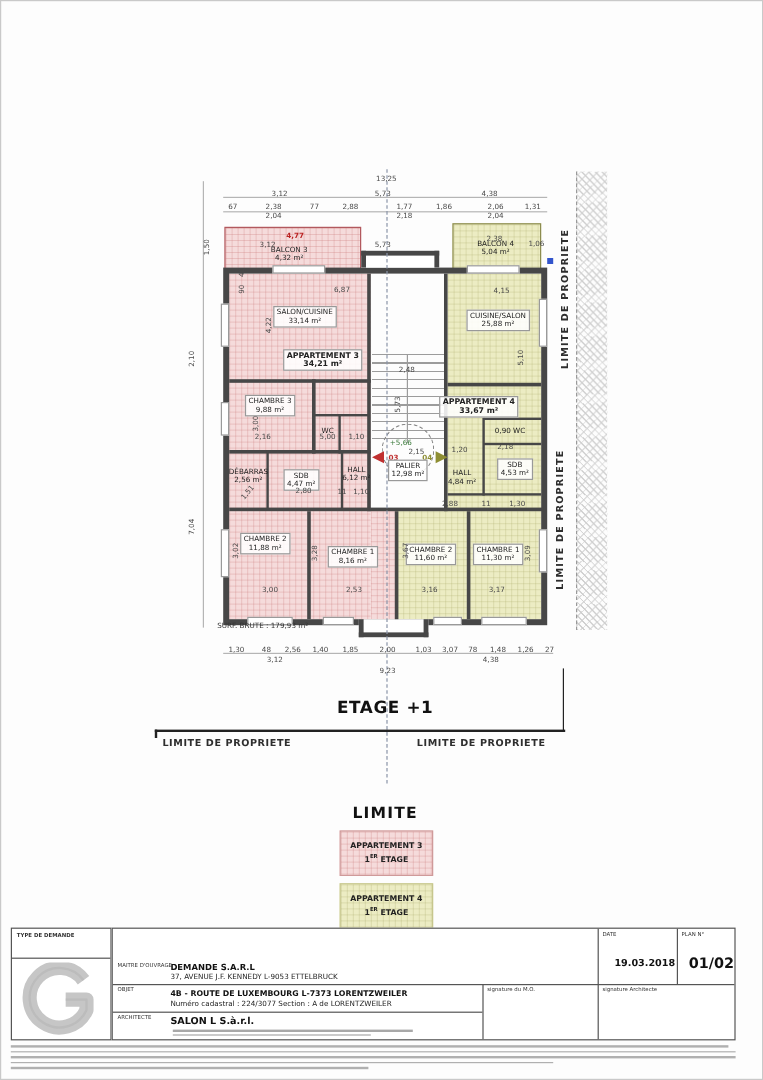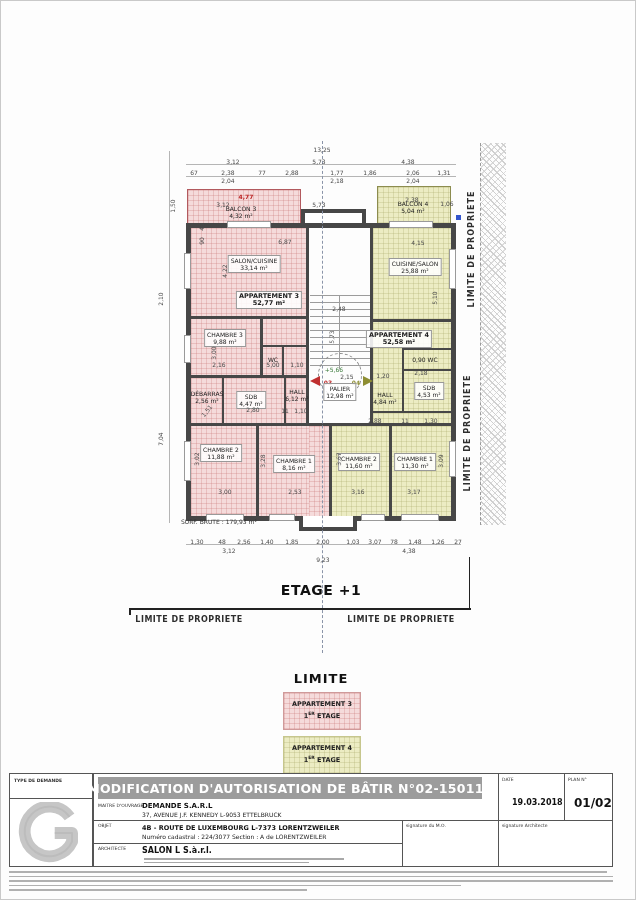--- a/index.html
+++ b/index.html
@@ -128,21 +128,21 @@
       <div class="room-label" style="left: 412px; top: 206px;">
         <div>BALCON 4</div>
         <div>5,04 m²</div>
       </div>
       <div class="room-label boxed" style="left: 253px; top: 263px;">
         <div>SALON/CUISINE</div>
         <div>33,14 m²</div>
       </div>
       <div class="room-label boxed bold" style="left: 268px; top: 299px;">
         <div>APPARTEMENT 3</div>
-        <div>52,77 m²</div>
+        <div>34,21 m²</div>
       </div>
       <div class="room-label boxed" style="left: 224px; top: 337px;">
         <div>CHAMBRE 3</div>
         <div>9,88 m²</div>
       </div>
       <div class="room-label" style="left: 272px; top: 358px;">
         <div>WC</div>
       </div>
       <div class="room-label" style="left: 206px; top: 396px;">
         <div>DÉBARRAS</div>
@@ -163,21 +163,21 @@
       <div class="room-label boxed" style="left: 293px; top: 463px;">
         <div>CHAMBRE 1</div>
         <div>8,16 m²</div>
       </div>
       <div class="room-label boxed" style="left: 414px; top: 266px;">
         <div>CUISINE/SALON</div>
         <div>25,88 m²</div>
       </div>
       <div class="room-label boxed bold" style="left: 398px; top: 338px;">
         <div>APPARTEMENT 4</div>
-        <div>52,58 m²</div>
+        <div>33,67 m²</div>
       </div>
       <div class="room-label" style="left: 424px; top: 358px;">
         <div>0,90 WC</div>
       </div>
       <div class="room-label boxed" style="left: 428px; top: 390px;">
         <div>SDB</div>
         <div>4,53 m²</div>
       </div>
       <div class="room-label" style="left: 384px; top: 397px;">
         <div>HALL</div>
@@ -288,21 +288,20 @@
   <div class="tb-box" style="left:8px;top:772px;width:84px;height:94px;">
     <div class="tb-label" style="left:4px;top:4px;font-weight:bold;">TYPE DE DEMANDE</div>
     <div class="abs" style="left:0;top:24px;width:82px;height:0;border-top:1px solid #555;"></div>
     <svg style="position:absolute;left:8px;top:28px;" width="66" height="62" viewBox="0 0 100 100">
       <path d="M80 24 A40 40 0 1 0 84 64 L 84 50 L 56 50" fill="none" stroke="#c6c6c6" stroke-width="19" stroke-linejoin="round"></path>
       <path d="M80 24 A40 40 0 1 0 84 64 L 84 50 L 56 50" fill="none" stroke="#b2b2b2" stroke-width="3" stroke-linejoin="round" opacity=".5"></path>
     </svg>
   </div>
 
   <div class="tb-box" style="left:92px;top:772px;width:520px;height:94px;">
-    <div class="tb-bar" style="left:4px;top:3px;width:384px;height:22px;">MODIFICATION D'AUTORISATION DE BÂTIR N°02-150118</div>
 
     <div class="tb-line-v" style="left:404px;top:0;height:92px;"></div>
     <div class="tb-line-v" style="left:470px;top:0;height:46px;"></div>
     <div class="tb-line-v" style="left:308px;top:46px;height:46px;"></div>
     <div class="tb-line-h" style="left:0;top:46px;width:518px;"></div>
     <div class="tb-line-h" style="left:0;top:69px;width:308px;"></div>
 
     <div class="tb-label" style="left:4px;top:29px;">MAITRE D'OUVRAGE</div>
     <div class="tb-name" style="left:48px;top:28px;">DEMANDE S.A.R.L</div>
     <div class="tb-text" style="left:48px;top:37px;">37, AVENUE J.F. KENNEDY L-9053 ETTELBRUCK</div>

